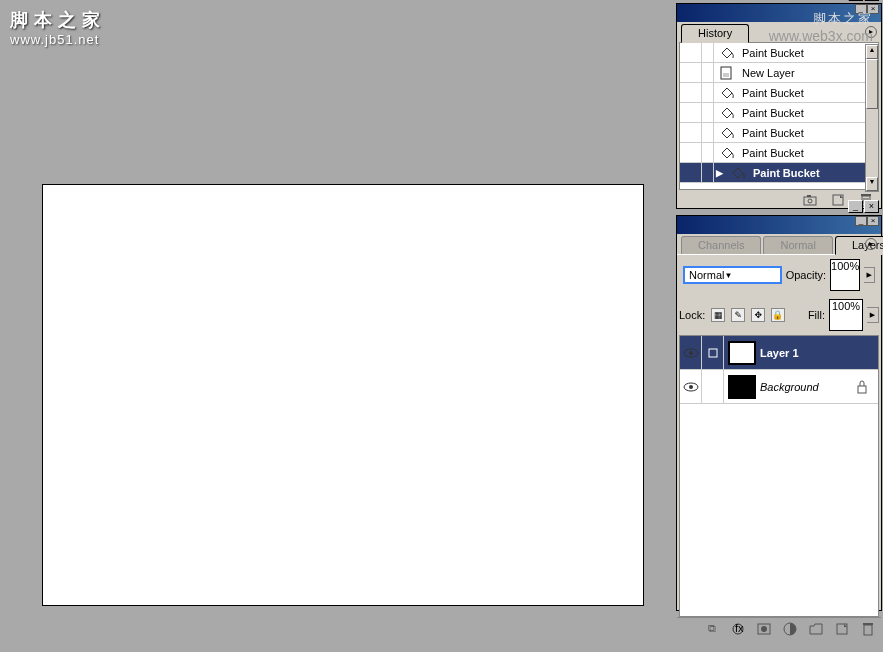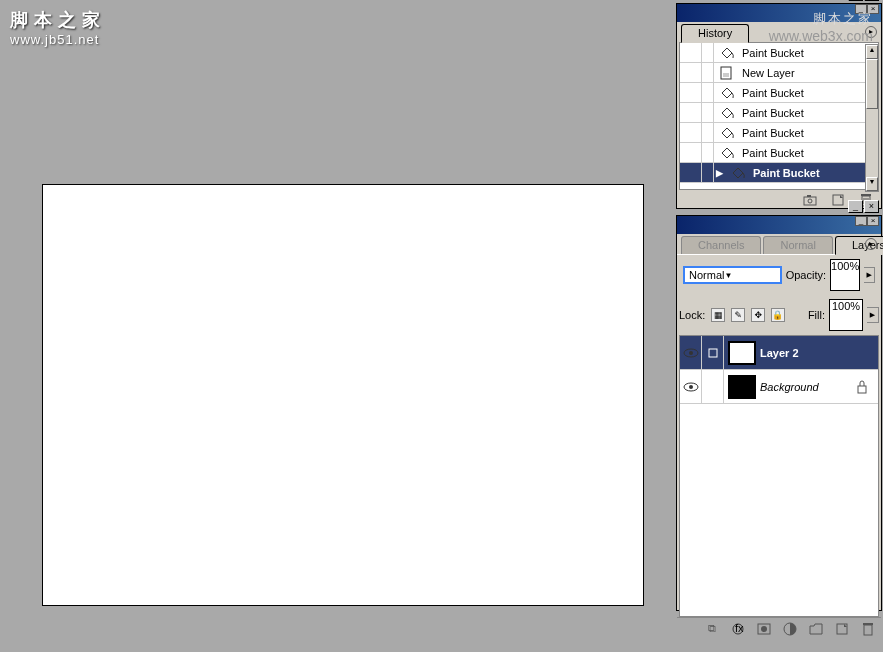--- a/index.html
+++ b/index.html
@@ -238,21 +238,21 @@
             <ellipse cx="8" cy="6" rx="7" ry="4" fill="none" stroke="#333"></ellipse>
             <circle cx="8" cy="6" r="2" fill="#333"></circle>
           </svg>
         </div>
         <div class="link-col">
           <svg width="14" height="14">
             <rect x="3" y="3" width="8" height="8" fill="none" stroke="#fff"></rect>
           </svg>
         </div>
         <div class="thumb white"></div>
-        <div class="layer-name">Layer 2</div>
+        <div class="layer-name">Layer 1</div>
         <div class="lock-badge"></div>
       </div>
       <div class="layer-row">
         <div class="eye-col">
           <svg width="16" height="12" viewBox="0 0 16 12">
             <ellipse cx="8" cy="6" rx="7" ry="4" fill="none" stroke="#333"></ellipse>
             <circle cx="8" cy="6" r="2" fill="#333"></circle>
           </svg>
         </div>
         <div class="link-col"></div>

